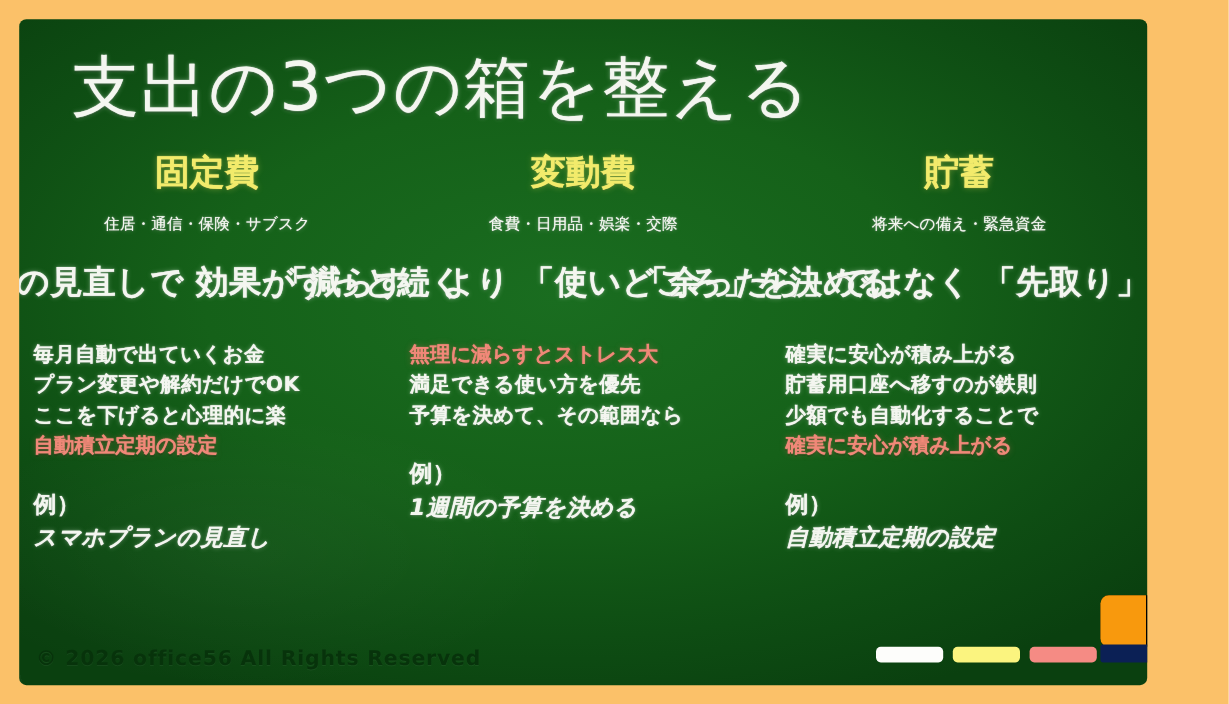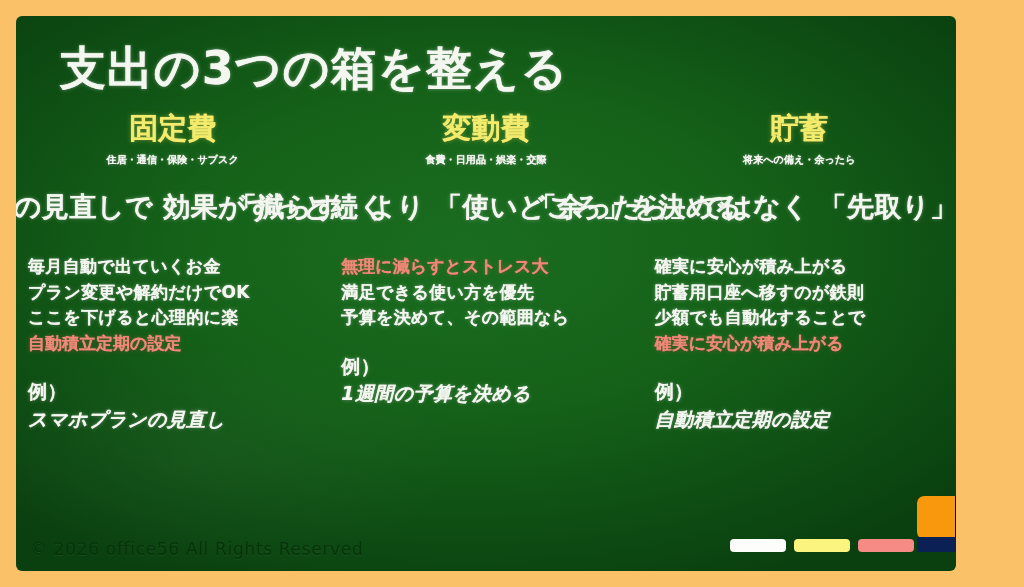--- a/index.html
+++ b/index.html
@@ -76,52 +76,52 @@
       0 0 1px rgba(240,136,120,0.9),
       0 0 5px rgba(235,120,105,0.35),
       0 1px 0 rgba(0,0,0,0.18);
   }
 
   
   .title {
     position: absolute;
     left: 44px;
     top: 26px;
-    font-size: 46px;
+    font-size: 56px;
     line-height: 1.15;
-    font-weight: 700;
+    font-weight: 400;
     white-space: nowrap;
   }
 
   
   .columns {
     position: absolute;
     left: 0;
-    top: 97px;
+    top: 112px;
     width: 100%;
     display: flex;
   }
   .col {
     width: 33.3333%;
     box-sizing: border-box;
     padding: 0 12px;
     display: flex;
     flex-direction: column;
     align-items: center;
   }
   .col-head {
     font-size: 29px;
     font-weight: 700;
     line-height: 1.1;
     white-space: nowrap;
   }
   .col-sub {
-    margin-top: 9px;
-    font-size: 10px;
-    font-weight: 700;
+    margin-top: 20px;
+    font-size: 13px;
+    font-weight: 400;
     line-height: 1.2;
     white-space: nowrap;
     letter-spacing: 0.01em;
   }
   .col-lede {
     margin-top: 22px;
     font-size: 27px;
     font-weight: 700;
     line-height: 1.42;
     text-align: center;
@@ -154,21 +154,21 @@
   }
   .col-example .ex-label { display: block; }
   .col-example .ex-text { display: block; font-style: italic; }
 
   
   .copyright {
     position: absolute;
     left: 14px;
     bottom: 12px;
     font-size: 17px;
-    font-weight: 400;
+    font-weight: 700;
     letter-spacing: 0.04em;
     color: #07330b;
     text-shadow: 0 1px 0 rgba(255,255,255,0.05);
     white-space: nowrap;
     margin-top: 28px;
   }
 
   
   .chalk-stick {
     position: absolute;
@@ -258,21 +258,21 @@
             <span class="line chalk">予算を決めて、その範囲なら</span>
           </div>
           <div class="col-example chalk">
             <span class="ex-label">例）</span>
             <span class="ex-text">1週間の予算を決める</span>
           </div>
         </div>
 
         <div class="col">
           <div class="col-head chalk-yellow">貯蓄</div>
-          <div class="col-sub chalk">将来への備え・余ったら</div>
+          <div class="col-sub chalk">将来への備え・緊急資金</div>
           <div class="col-lede chalk">
             <span class="line">「余ったら」ではなく</span>
             <span class="line">「先取り」で確実に</span>
           </div>
           <div class="col-body">
             <span class="line chalk">確実に安心が積み上がる</span>
             <span class="line chalk">貯蓄用口座へ移すのが鉄則</span>
             <span class="line chalk">少額でも自動化することで</span>
             <span class="line chalk-pink">確実に安心が積み上がる</span>
           </div>

